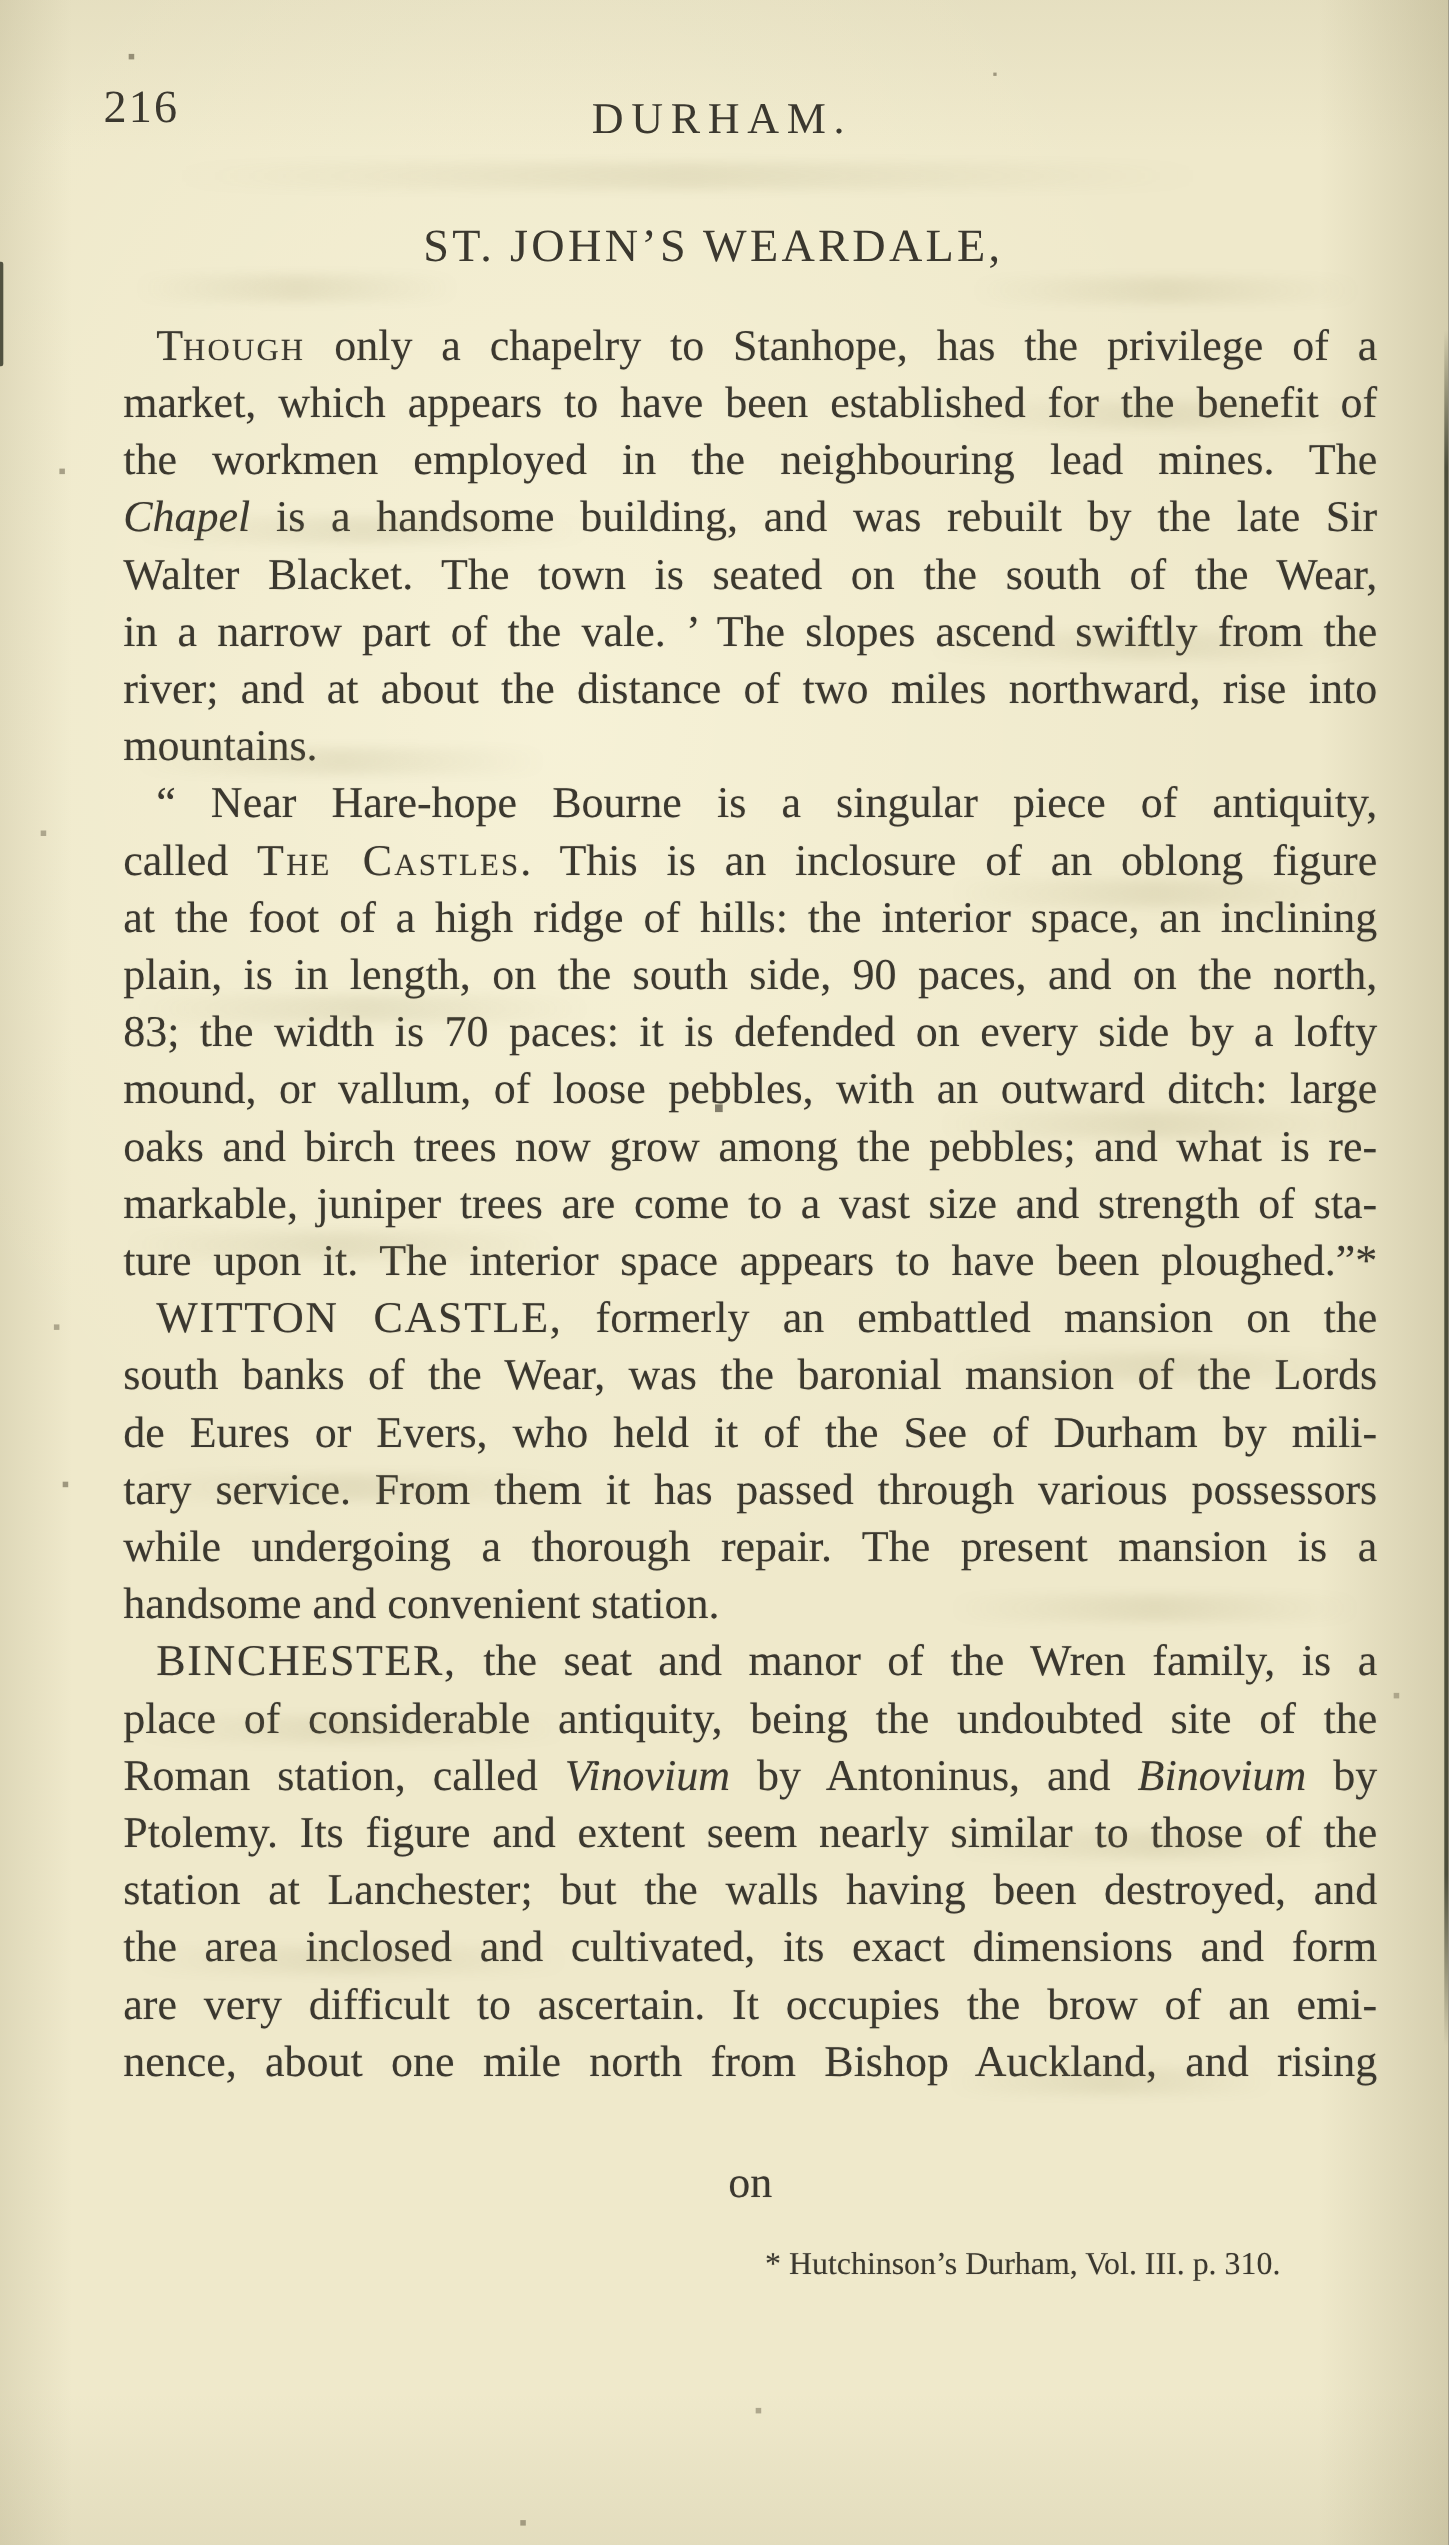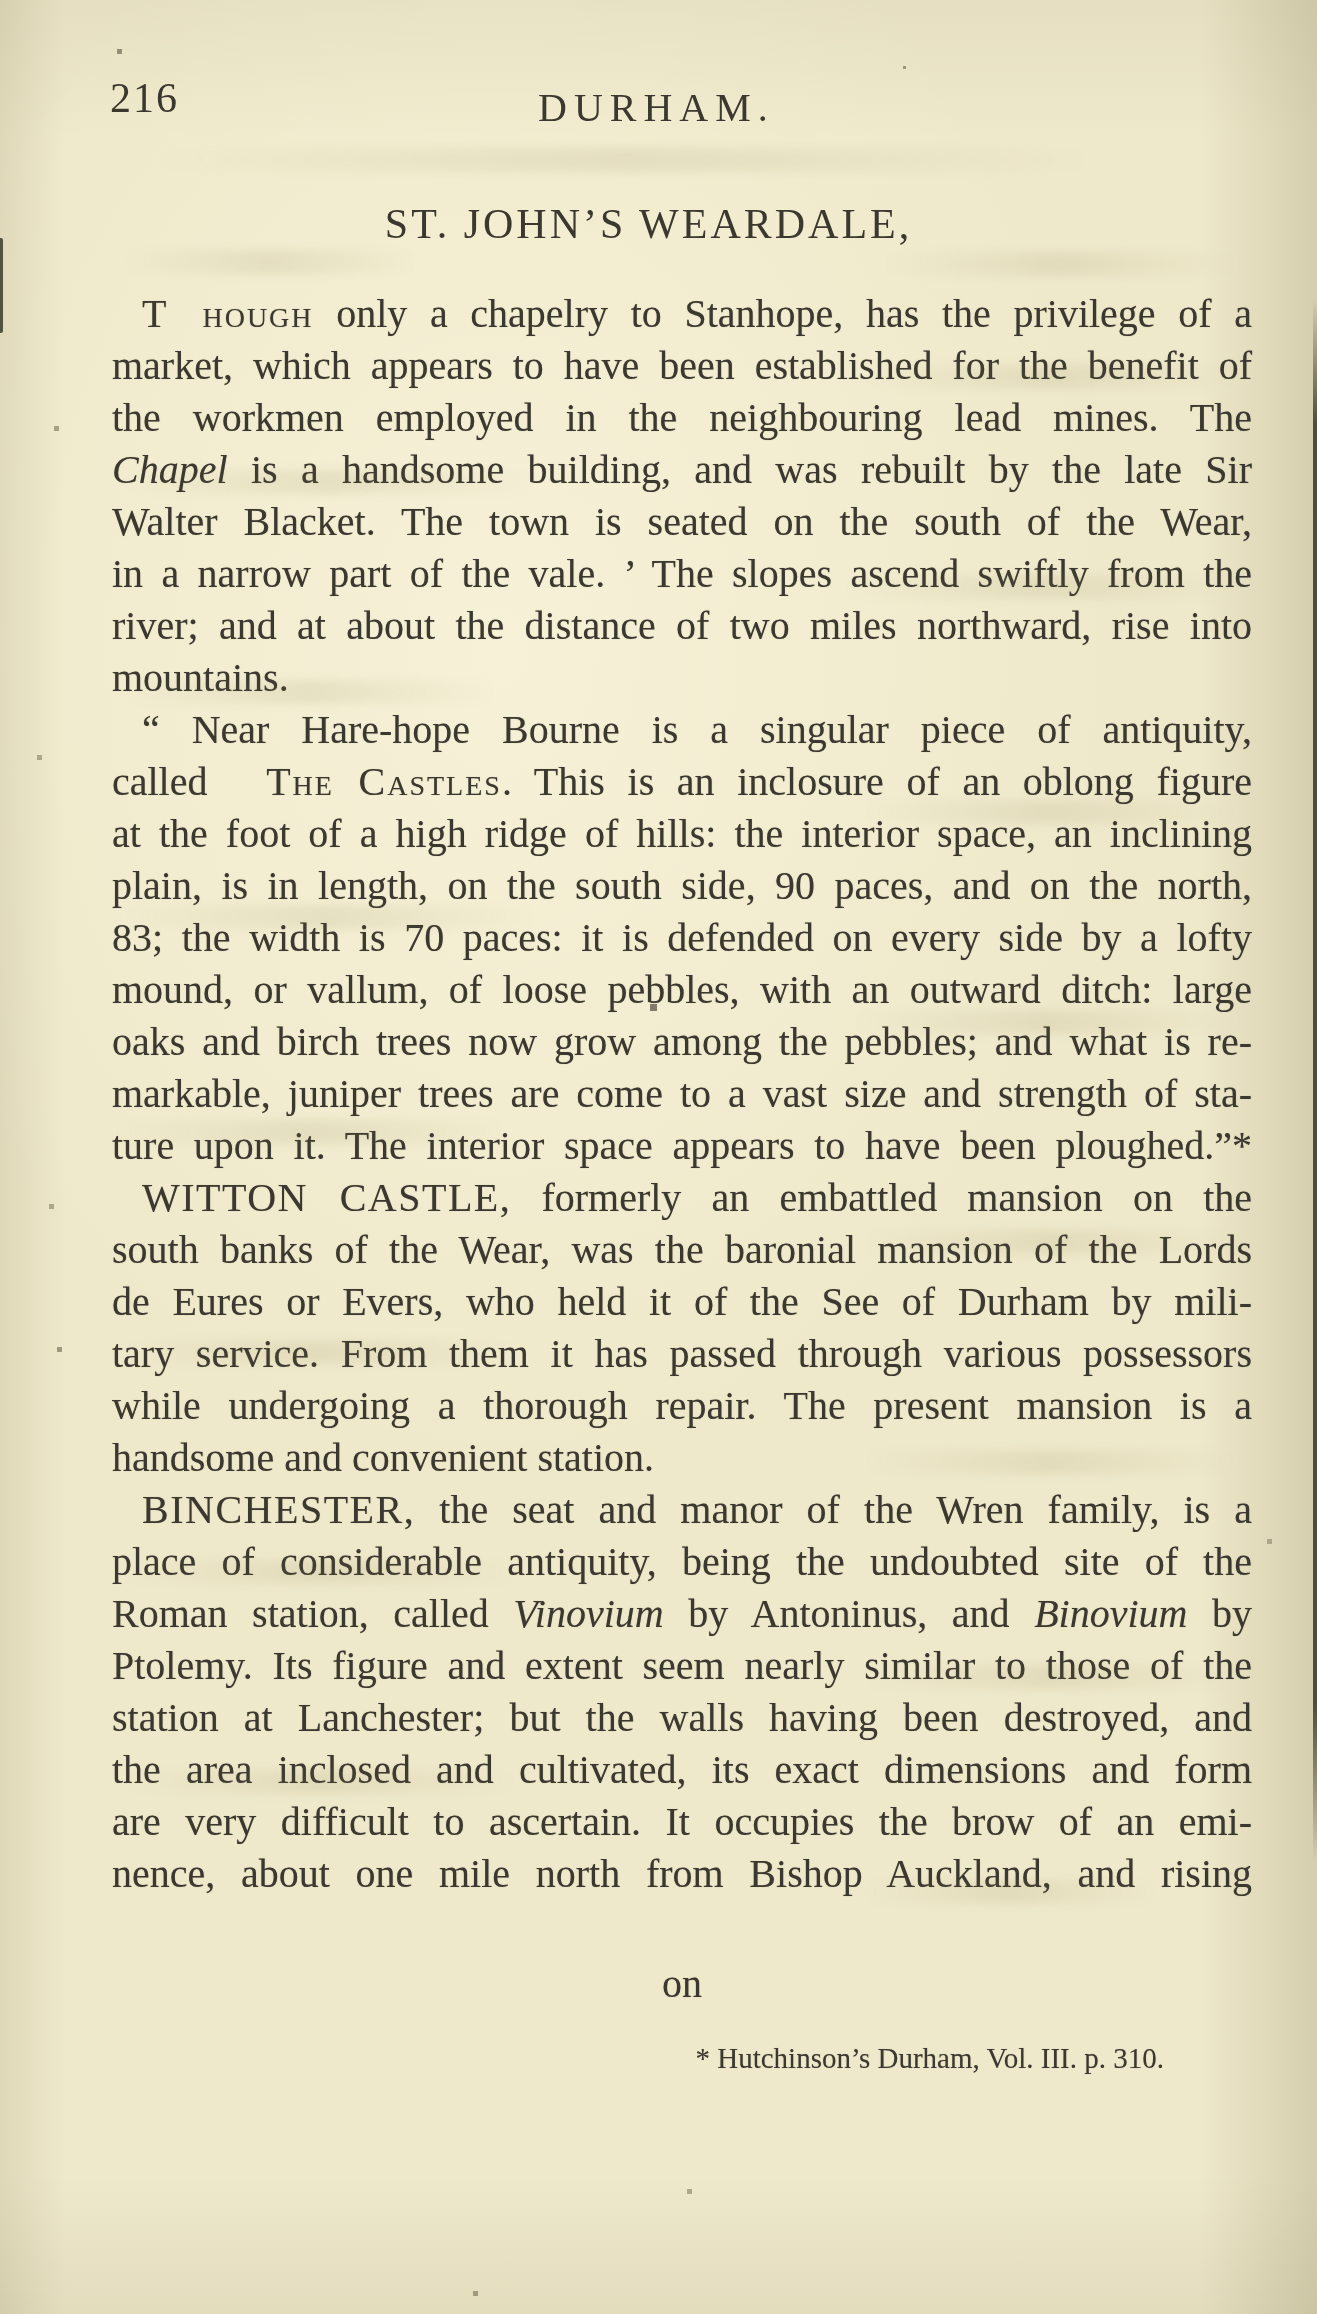--- a/index.html
+++ b/index.html
@@ -13,21 +13,21 @@
     overflow:hidden;
   }
   .paper-tone {
     position:absolute; inset:0; pointer-events:none;
     background:
       radial-gradient(ellipse 900px 1200px at 38% 28%, rgba(255,252,230,.45), rgba(255,252,230,0) 70%),
       linear-gradient(90deg, rgba(120,110,70,.14) 0%, rgba(120,110,70,0) 5%, rgba(120,110,70,0) 91%, rgba(120,110,70,.22) 100%),
       linear-gradient(0deg, rgba(120,110,70,.10) 0%, rgba(120,110,70,0) 6%, rgba(120,110,70,0) 94%, rgba(120,110,70,.08) 100%);
   }
   .pagenum {
-    position:absolute; left:110px; top:74px;
+    position:absolute; left:94px; top:74px;
     font-size:42px; letter-spacing:2px;
   }
   .running-header {
     position:absolute; left:538px; top:84px;
     font-size:40px; letter-spacing:7px;
   }
   .title {
     position:absolute; left:0; top:200px; width:100%;
     text-align:center; font-size:42px; letter-spacing:3px;
     transform:translateX(-10px);
@@ -36,21 +36,21 @@
     position:absolute; left:112px; top:288px; width:1140px;
     font-size:40px;
   }
   .line {
     line-height:52px; height:52px; white-space:nowrap;
     text-align:justify; text-align-last:justify;
     text-shadow:0 0 1px rgba(60,55,45,.35);
   }
   .line.noj { text-align:center; text-align-last:left; }
   .line.ind { text-indent:30px; }
-  .sc { font-variant:small-caps; letter-spacing:2px;margin-left:36px; }
+  .sc { font-variant:small-caps; letter-spacing:2px; }
   .lsp { letter-spacing:1.5px; }
   i { font-style:italic; }
   .catchword {
     position:absolute; left:112px; top:1958px; width:1140px;
     text-align:center; font-size:40px; line-height:52px;
     text-shadow:0 0 1px rgba(60,55,45,.35);
   }
   .footnote {
     position:absolute; left:112px; top:2042px; width:1140px;
     text-align:right; font-size:29px;

